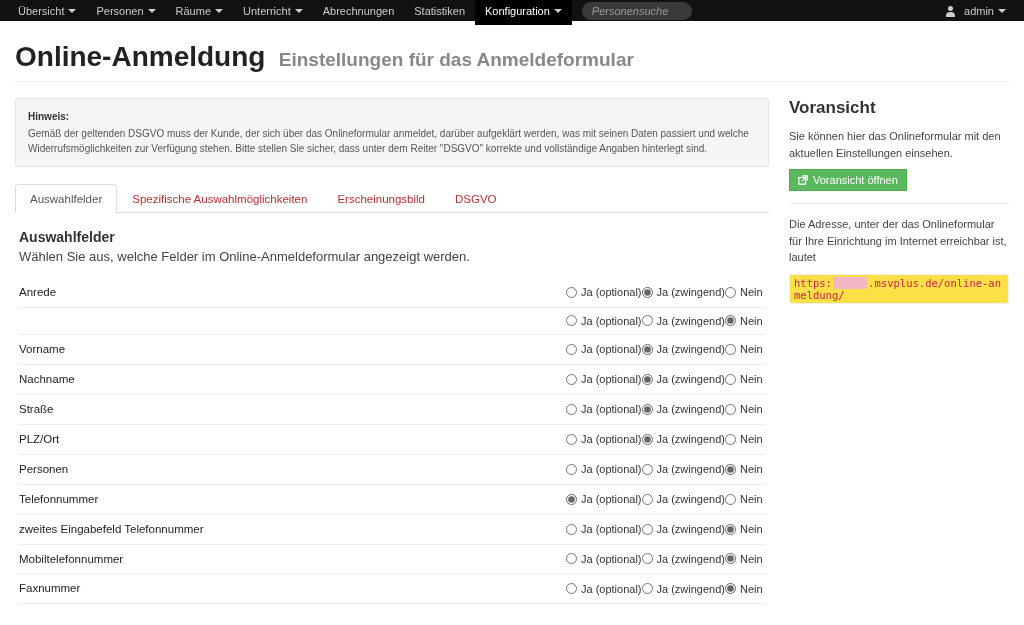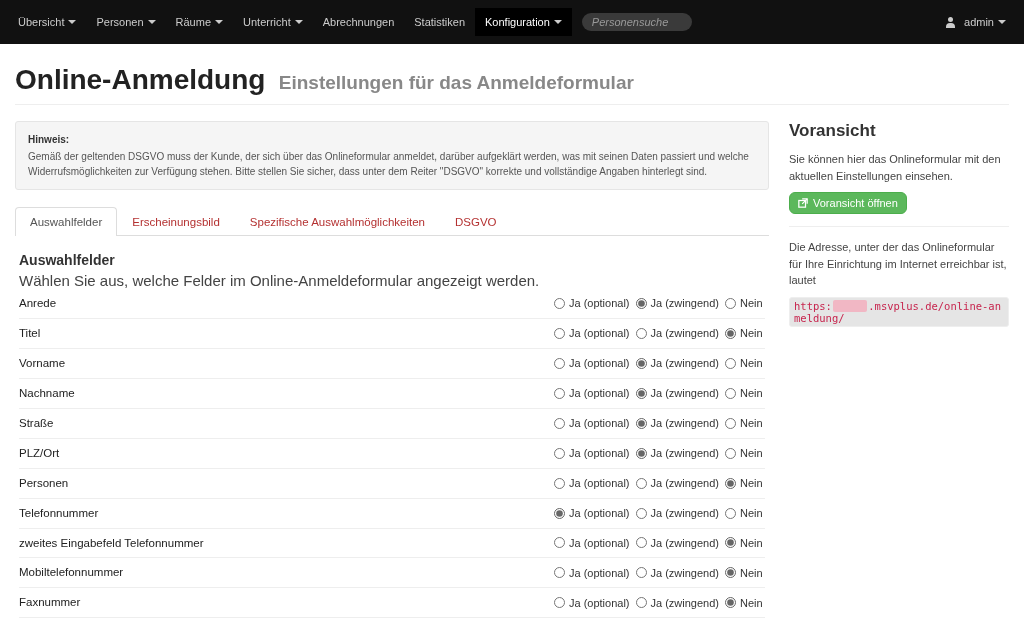--- a/index.html
+++ b/index.html
@@ -1,18 +1,18 @@
 <!DOCTYPE html>
 <html><head>
 <meta charset="utf-8">
 <style>
   * { box-sizing: border-box; margin: 0; padding: 0; }
   body { font-family: "Helvetica Neue", Helvetica, Arial, sans-serif; font-size: 12px; color: #333; background: #fff; }
   
-  .navbar { background: #111; height: 44px; display: flex; align-items: center; padding: 0 8px; font-size: 11px; color: #ddd; }
+  .navbar { background: #111; height: 21px; display: flex; align-items: center; padding: 0 8px; font-size: 11px; color: #ddd; }
   .navbar-left { display: flex; align-items: center; gap: 0; }
   .nav-item { padding: 0 10px; height: 28px; display: flex; align-items: center; cursor: pointer; gap: 4px; color: #ccc; }
   .nav-item.active { background: #000; color: #fff; }
   .nav-item .caret-down { width: 0; height: 0; border-left: 4px solid transparent; border-right: 4px solid transparent; border-top: 4px solid #ccc; }
   .nav-search { margin-left: 10px; }
   .nav-search input { background: #3a3a3a; border: none; border-radius: 10px; padding: 3px 10px; font-size: 11px; color: #eee; width: 110px; outline: none; font-style: italic; }
   .nav-search input::placeholder { color: #999; }
   .navbar-right { margin-left: auto; display: flex; align-items: center; }
   .user-icon { width: 10px; height: 10px; display: inline-block; margin-right: 4px; position: relative; }
   .user-icon::before { content: ''; position: absolute; top: 0; left: 2px; width: 5px; height: 5px; border-radius: 50%; background: #ccc; }
@@ -29,37 +29,37 @@
 
   .alert { background: #f5f5f5; border: 1px solid #e5e5e5; border-radius: 3px; padding: 10px 12px; font-size: 10px; line-height: 1.5; color: #555; margin-bottom: 16px; }
   .alert strong { color: #333; display: block; margin-bottom: 2px; }
 
   .tabs { border-bottom: 1px solid #ddd; display: flex; }
   .tab { padding: 8px 14px; font-size: 11.5px; cursor: pointer; color: #b43131; border: 1px solid transparent; border-bottom: none; position: relative; top: 1px; }
   .tab.active { color: #555; background: #fff; border-color: #ddd #ddd #fff; border-radius: 4px 4px 0 0; }
 
   .tab-content { padding: 16px 4px 0; }
   .section-title { font-size: 14px; font-weight: bold; margin-bottom: 4px; }
-  .section-desc { font-size: 15px; color: #444; }
+  .section-desc { font-size: 13px; color: #444; margin-bottom: 14px; }
 
   .field-row { display: flex; align-items: center; border-bottom: 1px solid #eee; padding: 7px 0; font-size: 11.5px; }
   .field-label { flex: 0 0 240px; color: #222; line-height: 1.3; }
-  .field-options { display: flex; gap: 6px; align-items: center; margin-left: auto; }
+  .field-options { display: flex; gap: 0; align-items: center; margin-left: auto; }
   .radio-opt { display: flex; align-items: center; gap: 4px; min-width: 62px; }
   .radio-opt.req { min-width: 78px; }
   .radio-opt.no { min-width: 40px; }
   .radio-opt input[type=radio] { width: 11px; height: 11px; accent-color: #666; }
   .radio-opt label { font-size: 11px; color: #333; cursor: pointer; }
 
   .side-title { font-size: 17px; font-weight: bold; margin-bottom: 10px; }
   .side-desc { font-size: 11px; color: #444; line-height: 1.5; margin-bottom: 8px; }
-  .btn-green { background: #5cb85c; border: 1px solid #4cae4c; color: #fff; padding: 4px 8px; font-size: 11px; border-radius: 6px; display: inline-flex; align-items: center; gap: 5px; cursor: pointer; }
+  .btn-green { background: #5cb85c; border: 1px solid #4cae4c; color: #fff; padding: 4px 8px; font-size: 11px; border-radius: 0; display: inline-flex; align-items: center; gap: 5px; cursor: pointer; }
   .ext-icon { display: inline-block; width: 10px; height: 10px; }
   .side-hr { border: none; border-top: 1px solid #eee; margin: 12px 0; }
-  .url-box { color: #c7254e; background: #e5e5e5; border: 1px solid #eee; border-radius: 3px; padding: 2px 4px; font-family: Menlo, Consolas, monospace; font-size: 10.5px; display: inline-block; word-break: break-all; }
+  .url-box { color: #c7254e; background: #fde047; border: 1px solid #eee; border-radius: 3px; padding: 2px 4px; font-family: Menlo, Consolas, monospace; font-size: 10.5px; display: inline-block; word-break: break-all; }
   .url-box .redact { background: #f1b7c4; color: transparent; border-radius: 2px; padding: 0 14px; margin: 0 1px; }
 </style>
 </head>
 <body>
 
 <div class="navbar">
   <div class="navbar-left" id="nav-left">
       <div class="nav-item">
         <span>Übersicht</span>
         <span class="caret-down"></span>
@@ -107,22 +107,22 @@
 
   <div class="row">
     <div class="col-main">
       <div class="alert">
         <strong>Hinweis:</strong>
         <span>Gemäß der geltenden DSGVO muss der Kunde, der sich über das Onlineformular anmeldet, darüber aufgeklärt werden, was mit seinen Daten passiert und welche Widerrufsmöglichkeiten zur Verfügung stehen. Bitte stellen Sie sicher, dass unter dem Reiter "DSGVO" korrekte und vollständige Angaben hinterlegt sind.</span>
       </div>
 
       <div class="tabs" id="tabs">
           <div class="tab active">Auswahlfelder</div>
+          <div class="tab">Spezifische Auswahlmöglichkeiten</div>
           <div class="tab">Erscheinungsbild</div>
-          <div class="tab">Spezifische Auswahlmöglichkeiten</div>
           <div class="tab">DSGVO</div>
         </div>
 
       <div class="tab-content">
         <div class="section-title">Auswahlfelder</div>
         <div class="section-desc">Wählen Sie aus, welche Felder im Online-Anmeldeformular angezeigt werden.</div>
         <div id="fields">
             <div class="field-row">
               <div class="field-label">Anrede</div>
               <div class="field-options">
@@ -134,21 +134,20 @@
                   <input type="radio" name="fld0" checked="" style="">
                   <label>Ja (zwingend)</label>
                 </div>
                 <div class="radio-opt no">
                   <input type="radio" name="fld0" style="">
                   <label>Nein</label>
                 </div>
               </div>
             </div>
             <div class="field-row">
-              <div class="field-label">Titel</div>
               <div class="field-options">
                 <div class="radio-opt ">
                   <input type="radio" name="fld1" style="">
                   <label>Ja (optional)</label>
                 </div>
                 <div class="radio-opt req">
                   <input type="radio" name="fld1" style="">
                   <label>Ja (zwingend)</label>
                 </div>
                 <div class="radio-opt no">

